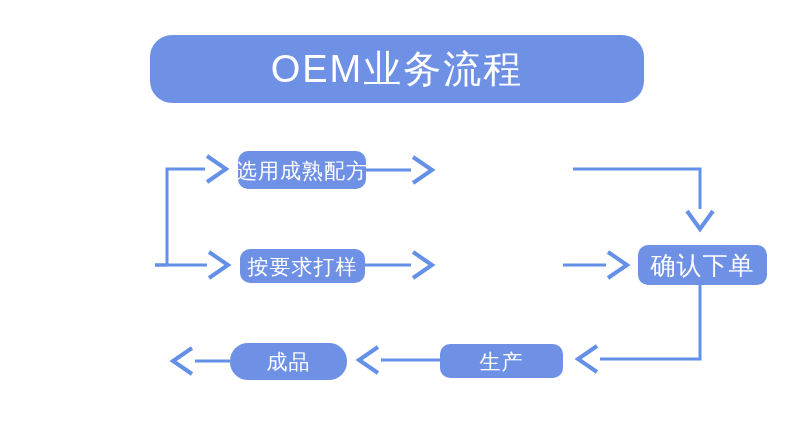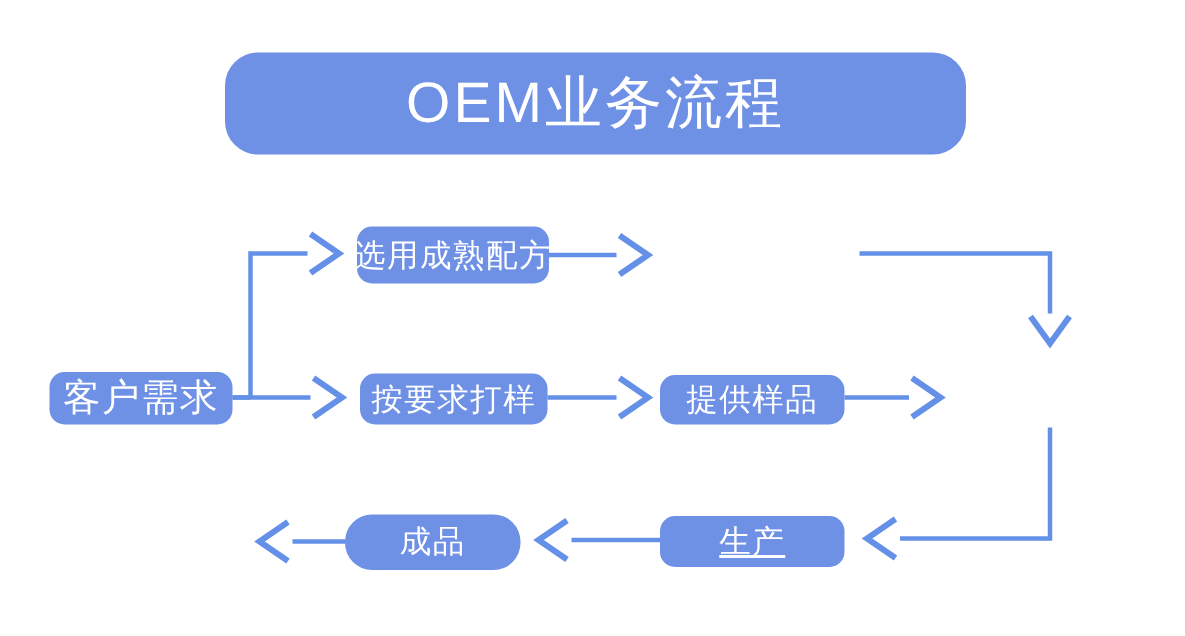--- a/index.html
+++ b/index.html
@@ -28,21 +28,21 @@
     border-radius:22px;
     font-size:38px;
     letter-spacing:2px;
   }
   .n-formula{left:238px;top:151px;width:128px;height:38px;font-size:21px;align-items:center;}
   .n-sample-cust{left:443px;top:153px;width:130px;height:33px;font-size:14px;letter-spacing:0;}
   .n-demand{left:33px;top:248px;width:122px;height:35px;font-size:25px;}
   .n-proofing{left:240px;top:249px;width:125px;height:34px;font-size:21px;}
   .n-provide{left:440px;top:250px;width:123px;height:33px;font-size:21px;}
   .n-confirm{left:638px;top:245px;width:129px;height:40px;font-size:25px;}
-  .n-production{left:440px;top:344px;width:123px;height:34px;font-size:21px;text-decoration:underline;}
+  .n-production{left:440px;top:344px;width:123px;height:34px;font-size:21px;}
   .n-finished{left:230px;top:343px;width:117px;height:37px;font-size:21px;border-radius:18px;}
   .n-logistics{left:40px;top:343px;width:118px;height:37px;font-size:21px;}
   svg.connectors{
     position:absolute;left:0;top:0;width:790px;height:424px;
     pointer-events:none;
   }
   svg.connectors path.wire{
     stroke:var(--arrow,#6590E8);
     stroke-width:3;
     fill:none;
@@ -109,32 +109,29 @@
 
   <div class="node title-node">
     <span>OEM业务流程</span>
   </div>
 
   <div class="node n-formula">
     <span>选用成熟配方</span>
   </div>
 
 
-  <div class="node n-demand">
-    <span>客户需求</span>
-  </div>
 
   <div class="node n-proofing">
     <span>按要求打样</span>
   </div>
 
-  <div class="node n-provide">
-    <span>提供样品</span>
+
+  <div class="node n-confirm">
+    <span>确认下单</span>
   </div>
-
 
   <div class="node n-production">
     <span>生产</span>
   </div>
 
   <div class="node n-finished">
     <span>成品</span>
   </div>
 
 

